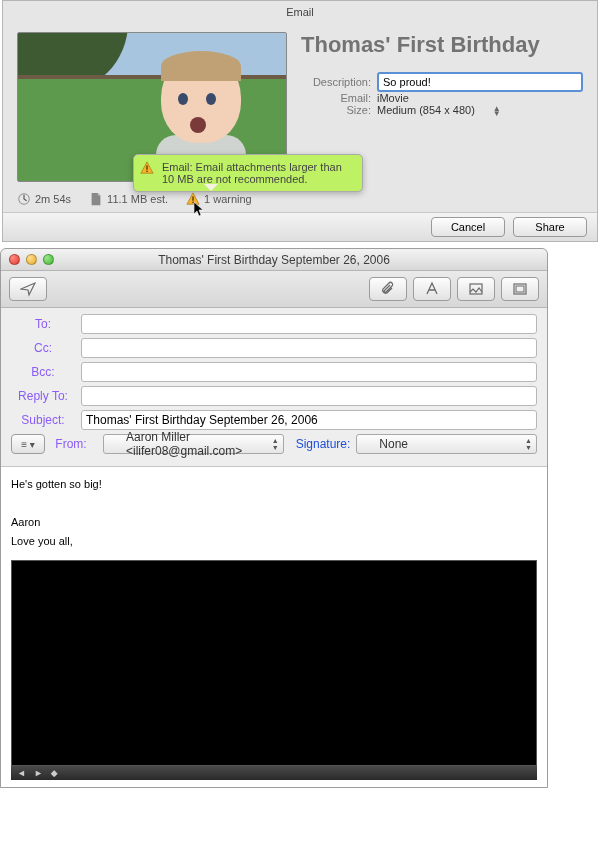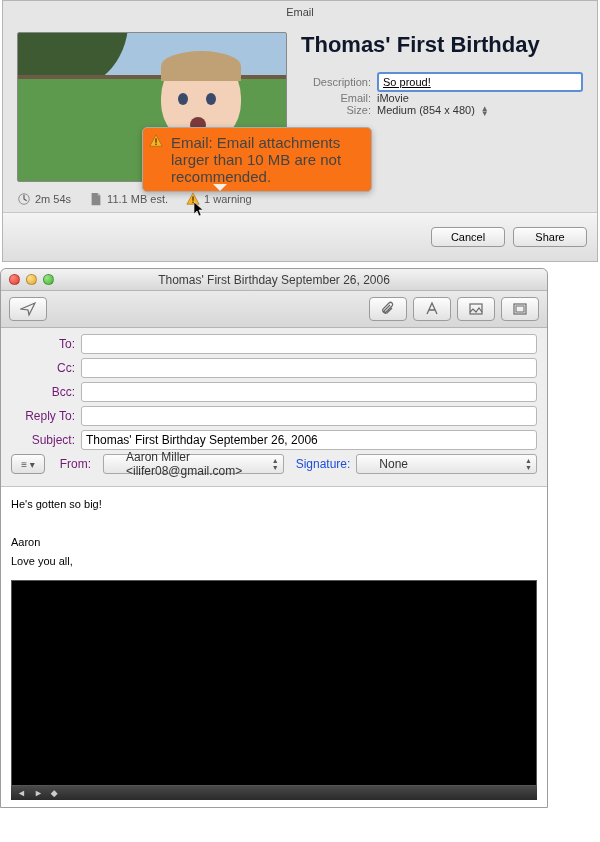--- a/index.html
+++ b/index.html
@@ -14,53 +14,53 @@
   .fence { position:absolute; top:42px; left:0; right:0; height:10px; background:#6e5b46; }
   .tree { position:absolute; left:-10px; top:-10px; width:120px; height:70px; background:#3e5a33; border-radius:0 0 80px 40px; }
   .baby { position:absolute; right:30px; top:20px; width:110px; height:130px; }
   .head { position:absolute; top:0; left:15px; width:80px; height:90px; background:#f2d1b8; border-radius:50% 50% 45% 45%; }
   .hair { position:absolute; top:-2px; left:15px; width:80px; height:30px; background:#bfa175; border-radius:50% 50% 0 0; }
   .eye { position:absolute; width:10px; height:12px; background:#3a4a6a; border-radius:50%; top:40px; }
   .eye.l { left:32px; } .eye.r { left:60px; }
   .mouth { position:absolute; top:64px; left:44px; width:16px; height:16px; background:#7a3a3a; border-radius:50%; }
   .shirt { position:absolute; top:82px; left:10px; width:90px; height:50px; background:#cfd4d0; border-radius:20px 20px 0 0; }
   .form { flex:1; }
-  .form h1 { font-size: 22px; font-weight: 600; color: #0f172a; margin-bottom: 14px; }
+  .form h1 { font-size: 22px; font-weight: 600; color: #737373; margin-bottom: 14px; }
   .frow { display:flex; align-items:center; }
   .frow label { width: 76px; text-align:right; color:#777; font-size:11px; padding-right:6px; }
   .frow .val { font-size:11px; color:#333; }
-  .desc-input { flex:1; border:2px solid #5b8fd6; border-radius:3px; padding:2px 4px; font-size:11px; background:#fff; outline:none;text-decoration:underline; }
-  .size-pop { display:inline-flex; align-items:flex-end; gap:6px; }
+  .desc-input { flex:1; border:2px solid #5b8fd6; border-radius:3px; padding:2px 4px; font-size:11px; background:#fff; outline:none; }
+  .size-pop { display:inline-flex; align-items:flex-end; gap:18px; }
   .stepper { font-size:8px; color:#666; line-height:5px; }
   .status-row { display:flex; align-items:center; gap:18px; padding: 10px 14px 6px; font-size:11px; color:#555; }
   .sicon { display:inline-flex; align-items:center; gap:4px; }
   .clock, .doc { width:14px; height:14px; fill:#777; }
   .warn-tri { width:14px; height:14px; }
-  .tooltip { position:absolute; bottom: 20px; left: 139px; width: 230px; background:#f97316; border:1px solid #aaa; border-radius:5px; padding:6px 8px 6px 28px; font-size:15px; color:#444; box-shadow:0 2px 6px rgba(0,0,0,0.25); }
+  .tooltip { position:absolute; bottom: 20px; left: 130px; width: 230px; background:#bef264; border:1px solid #aaa; border-radius:5px; padding:6px 8px 6px 28px; font-size:11px; color:#444; box-shadow:0 2px 6px rgba(0,0,0,0.25); }
   .tooltip .warn-tri { position:absolute; left:6px; top:6px; }
   .tooltip:after { content:""; position:absolute; bottom:-7px; left:70px; border:7px solid transparent; border-top-color:#f5f2e3; }
   .status-wrap { position:relative; }
-  .btnrow { display:flex; justify-content:flex-end; gap:8px; padding:14px 10px; border-top:1px solid #c8c8c8; background:linear-gradient(#f4f4f4,#dedede); }
+  .btnrow { display:flex; justify-content:flex-end; gap:8px; padding:4px 10px; border-top:1px solid #c8c8c8; background:linear-gradient(#f4f4f4,#dedede); }
   .mac-btn { min-width:74px; padding:3px 10px; font-size:11px; border:1px solid #999; border-radius:4px; background:linear-gradient(#fdfdfd,#e5e5e5); box-shadow:inset 0 1px 0 #fff; cursor:pointer; }
   
   .mailwin { margin-top:6px; width:548px; margin-left:0; border:1px solid #9d9d9d; border-radius:6px 6px 0 0; background:#ededed; }
   .titlebar { display:flex; align-items:center; height:22px; background:linear-gradient(#f3f3f3,#d8d8d8); border-radius:6px 6px 0 0; border-bottom:1px solid #b5b5b5; position:relative; }
   .traffic { display:flex; gap:6px; padding-left:8px; }
   .tl { width:11px; height:11px; border-radius:50%; border:1px solid rgba(0,0,0,0.25); }
   .tl.r { background:radial-gradient(circle at 30% 30%, #ff8a80, #e53a2f); }
   .tl.y { background:radial-gradient(circle at 30% 30%, #ffe08a, #e5a82f); }
   .tl.g { background:radial-gradient(circle at 30% 30%, #9be48a, #3fb92f); }
   .wtitle { position:absolute; left:0; right:0; text-align:center; font-size:12px; color:#3c3c3c; pointer-events:none; }
   .toolbar { display:flex; align-items:center; padding:6px 8px; gap:6px; background:linear-gradient(#eaeaea,#d7d7d7); border-bottom:1px solid #b5b5b5; }
   .tbtn { width:38px; height:24px; border:1px solid #9c9c9c; border-radius:4px; background:linear-gradient(#fdfdfd,#e2e2e2); display:flex; align-items:center; justify-content:center; cursor:pointer; }
   .tbtn svg { width:16px; height:16px; fill:#555; stroke:#555; }
   .tspacer { flex:1; }
   .headers { background:#eee; padding:6px 10px 8px; border-bottom:1px solid #c5c5c5; }
   .hrow { display:flex; align-items:center; margin-bottom:4px; }
-  .hrow label { width:70px; text-align:right; padding-right:6px; font-size:12px; color:#701a75; }
+  .hrow label { width:70px; text-align:center; padding-right:6px; font-size:12px; color:#8b5cf6; }
   .hinput { flex:1; height:20px; border:1px solid #b7b7b7; border-radius:3px; background:#fff; padding:1px 4px; font-size:12px; outline:none; }
   .fromrow { display:flex; align-items:center; gap:6px; }
   .opts-btn { width:34px; height:20px; border:1px solid #9c9c9c; border-radius:4px; background:linear-gradient(#fdfdfd,#e2e2e2); display:flex; align-items:center; justify-content:center; cursor:pointer; font-size:10px; color:#555; }
   .popup { flex:1; height:20px; border:1px solid #a8a8a8; border-radius:3px; background:linear-gradient(#fdfdfd,#e6e6e6); display:flex; align-items:center; padding:0 16px 0 22px; font-size:12px; position:relative; cursor:pointer; }
   .popup .arr { position:absolute; right:4px; top:2px; font-size:7px; line-height:7px; color:#555; }
   .siglbl { font-size:12px; color:#1d4ed8; padding-left:6px; }
   .sigpop { width:120px; }
   .msgbody { background:#fff; padding:10px 10px 0; min-height:320px; }
   .msgbody p { font-size:11px; color:#000; line-height:1.35; margin-bottom:4px; }
   .video { margin-top:12px; width:100%; height:206px; background:#000; border:1px solid #555; }

